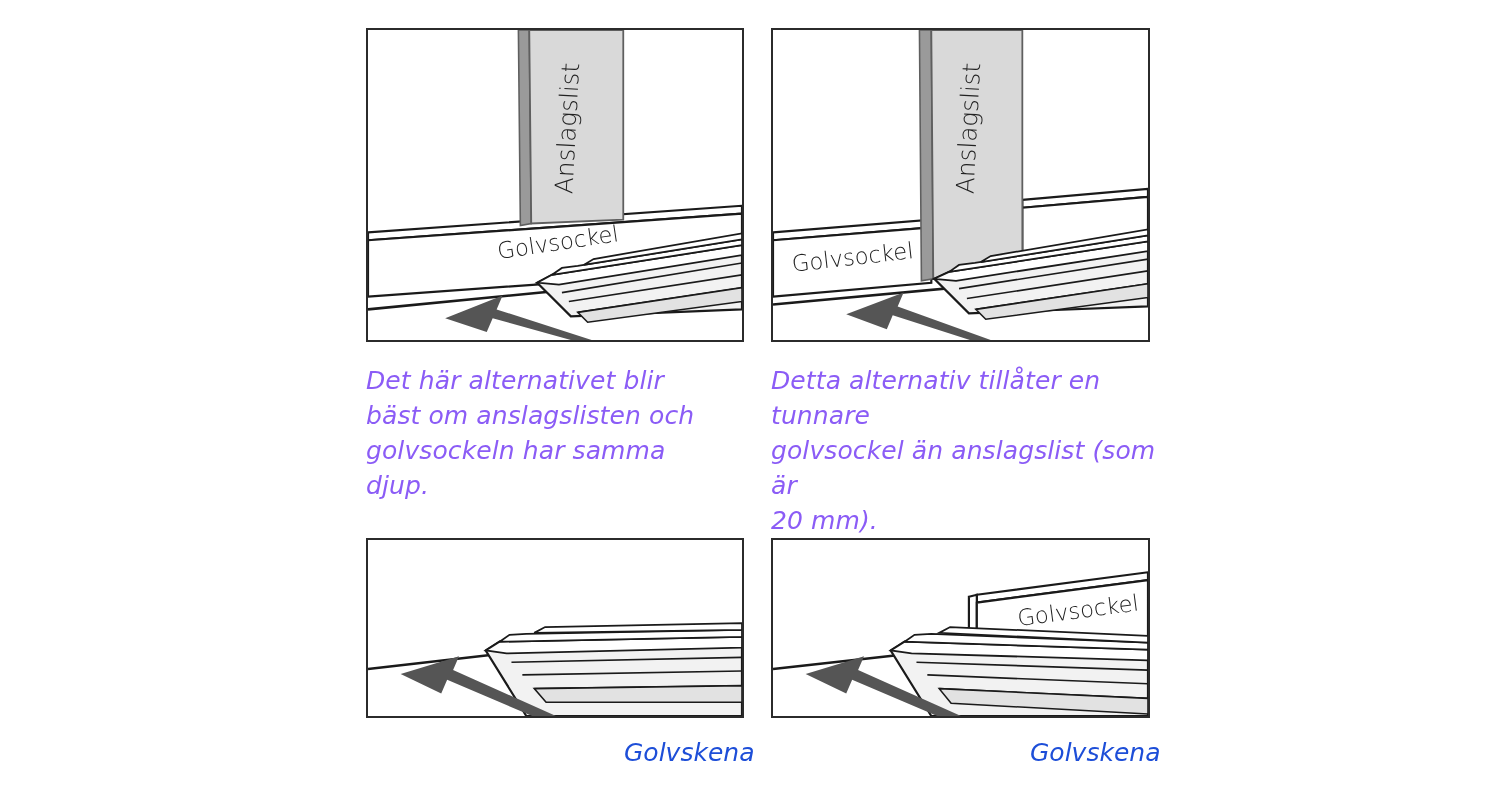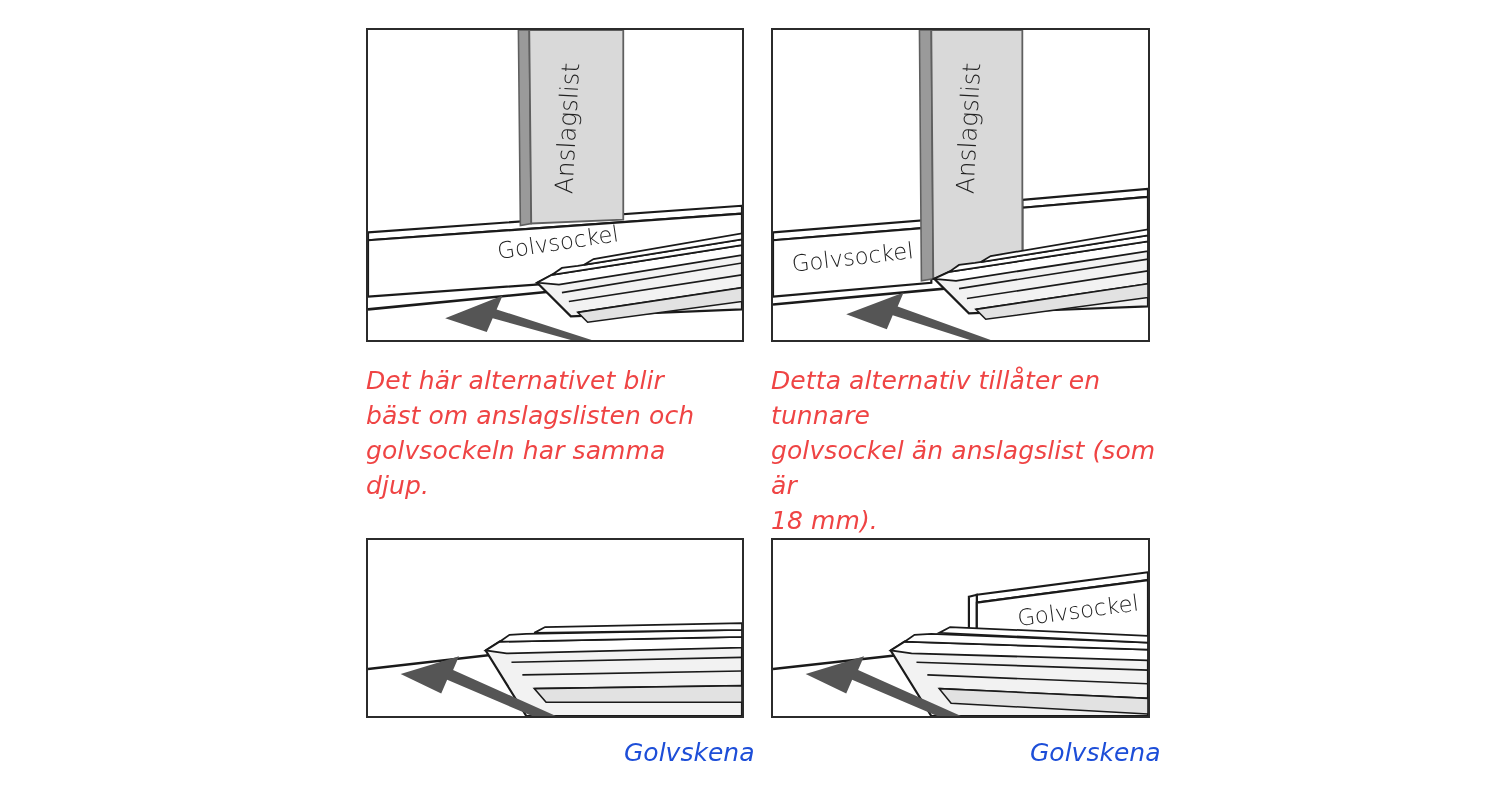--- a/index.html
+++ b/index.html
@@ -35,21 +35,21 @@
 
   .panel svg { display: block; width: 100%; height: 100%; }
 
   .caption {
     position: absolute;
     font-family: "DejaVu Sans", sans-serif;
     font-style: italic;
     font-weight: 300;
     font-size: 25px;
     line-height: 35px;
-    color: #ef4444;
+    color: #8b5cf6;
     white-space: pre-line;
     letter-spacing: 0.1px;
   }
   #caption-1 { left: 366px; top: 363px; width: 370px; }
   #caption-2 { left: 771px; top: 363px; width: 408px; }
 
   .figcaption {
     position: absolute;
     font-family: "DejaVu Sans", sans-serif;
     font-style: italic;
@@ -241,19 +241,19 @@
       </g>
     </svg>
   </div>
 
   <div class="caption" id="caption-1">Det här alternativet blir
 bäst om anslagslisten och
 golvsockeln har samma djup.</div>
 
   <div class="caption" id="caption-2">Detta alternativ tillåter en tunnare
 golvsockel än anslagslist (som är
-18 mm).</div>
+20 mm).</div>
 
   <div class="figcaption" id="figcaption-3">Golvskena</div>
 
   <div class="figcaption" id="figcaption-4">Golvskena</div>
 
 </div>
 
 </body></html>

